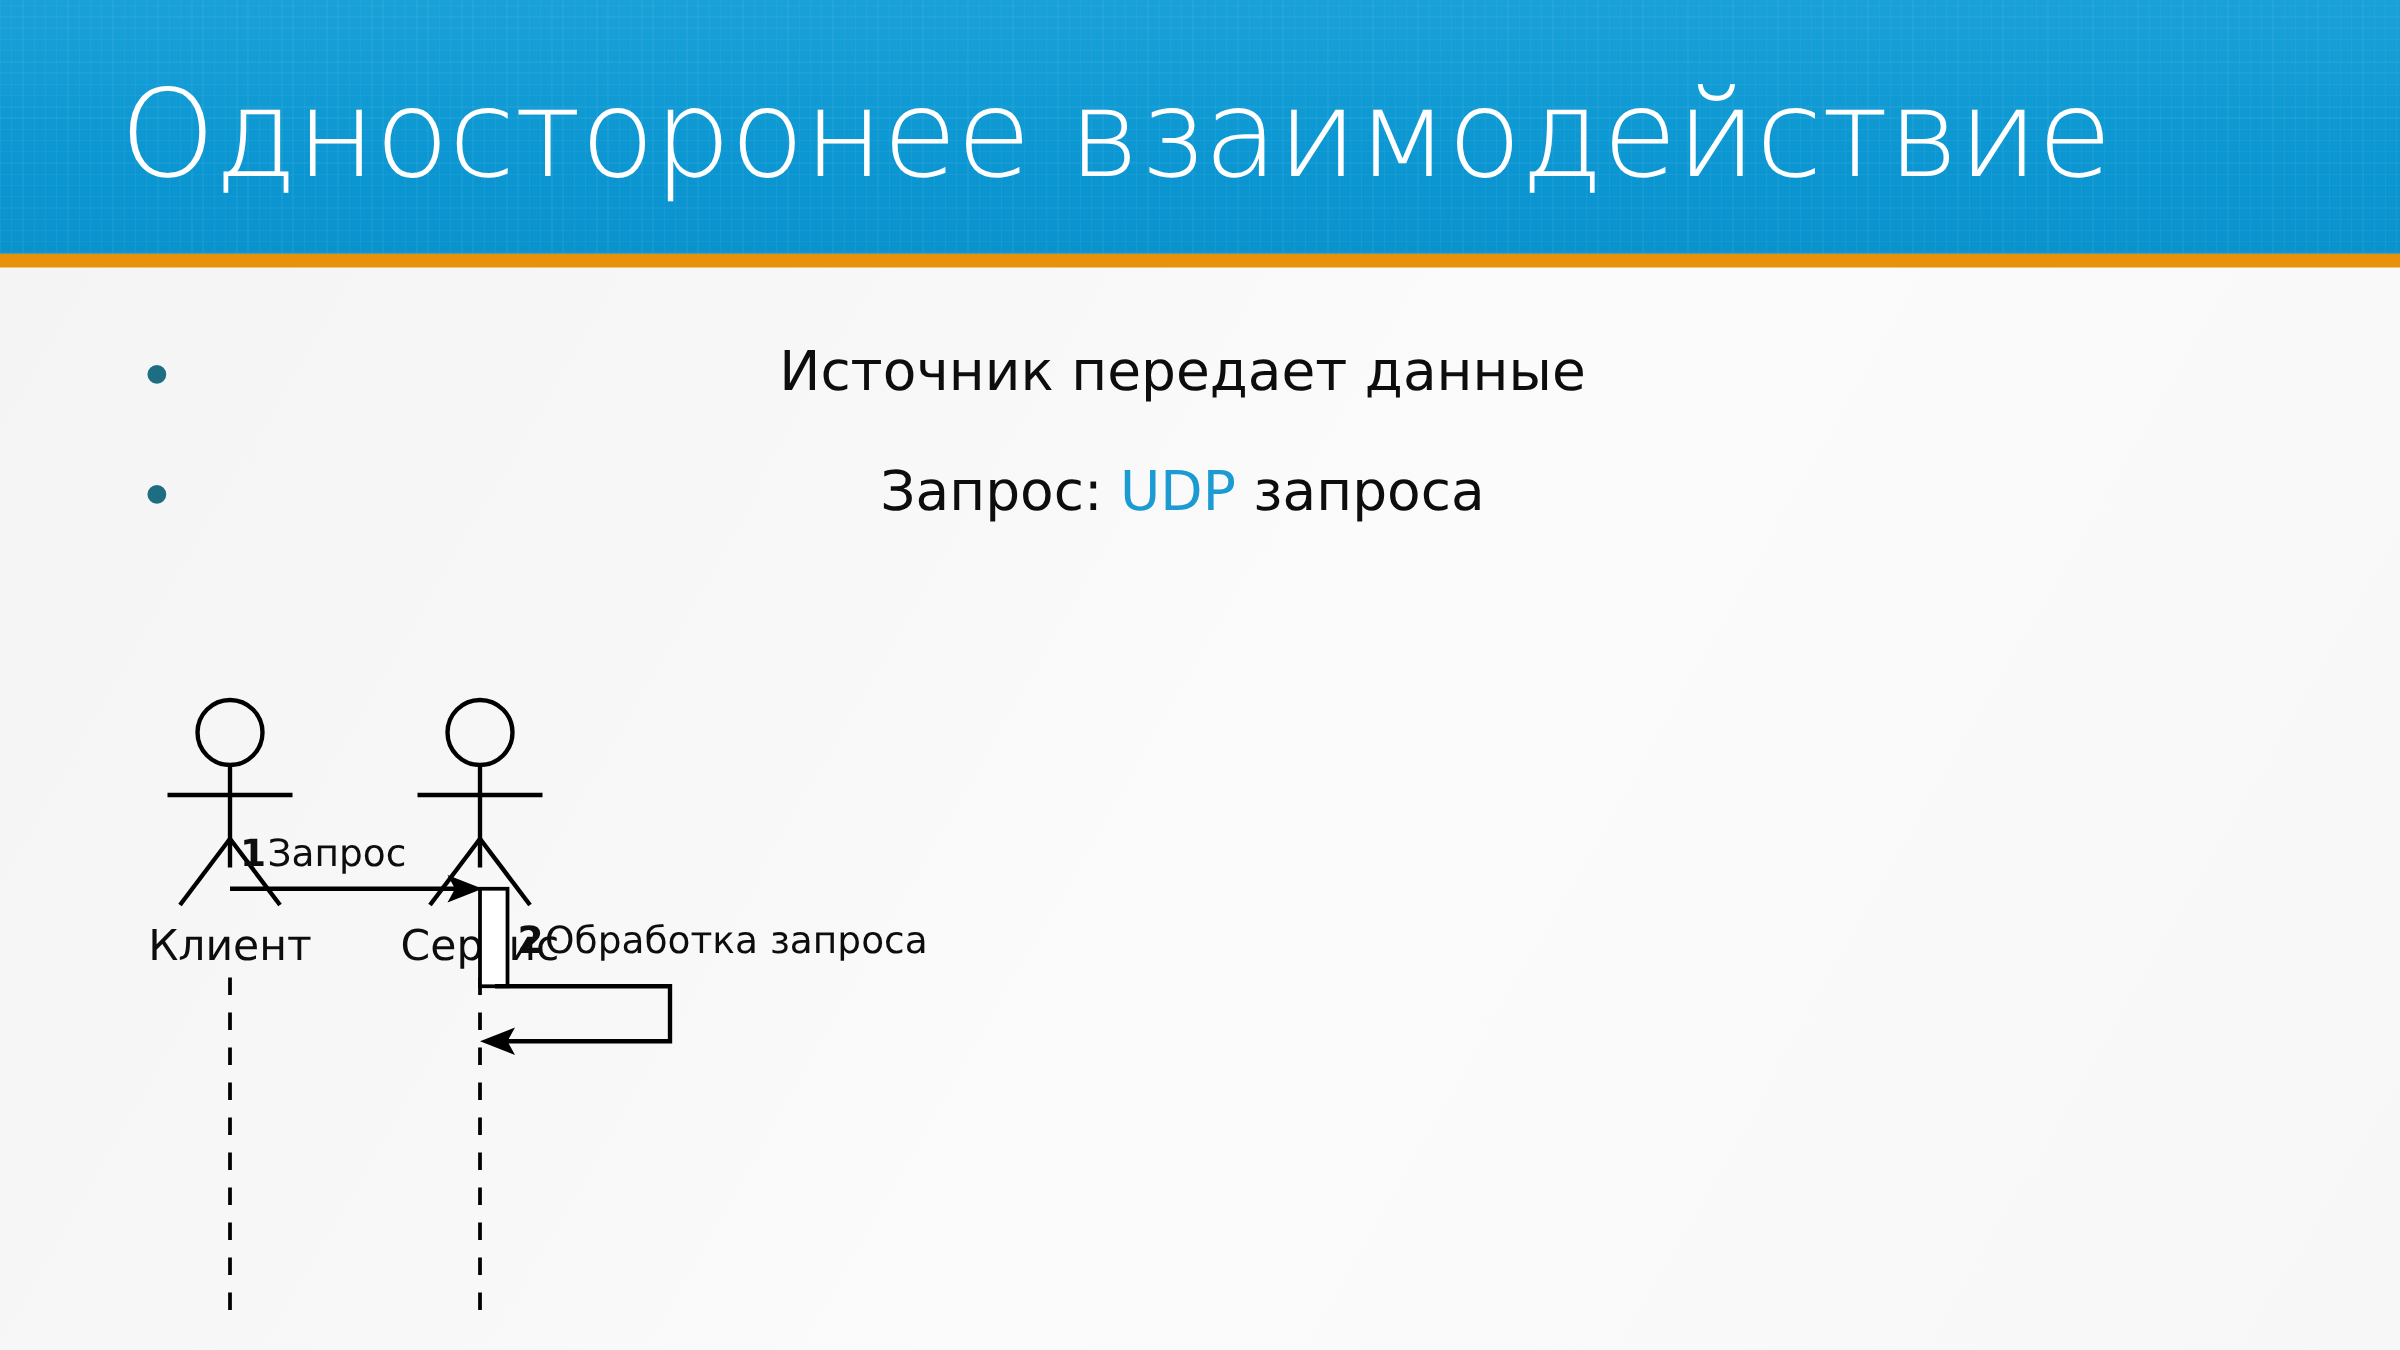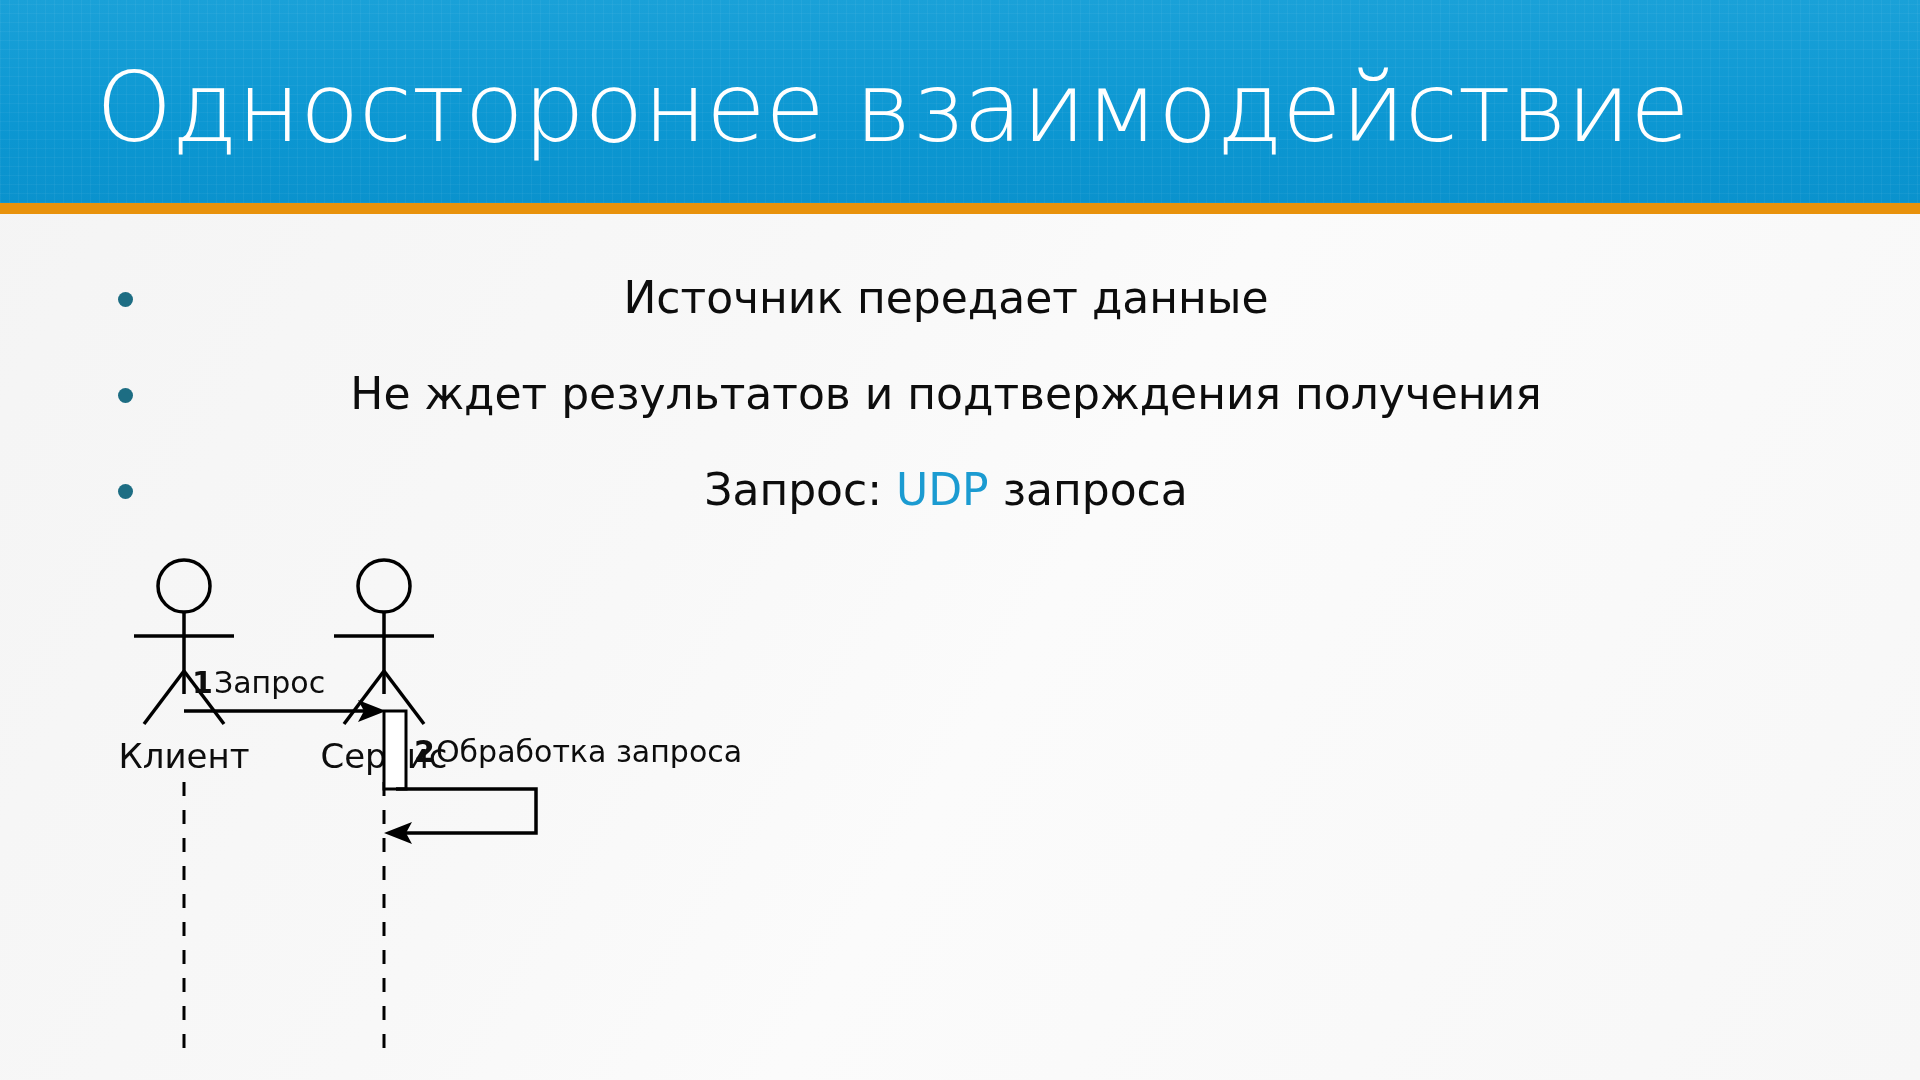--- a/index.html
+++ b/index.html
@@ -148,24 +148,20 @@
   <div class="header-rule"></div>
   <div class="slide-title">Одностоpонее взаимодействие</div>
 
   <div class="bullet-list">
 
     <div class="bullet-item">
       <span class="bullet-dot"></span>
       <span>Источник передает данные</span>
     </div>
 
-    <div class="bullet-item">
-      <span class="bullet-dot"></span>
-      <span>Не ждет результатов и подтверждения получения</span>
-    </div>
 
     <div class="bullet-item">
       <span class="bullet-dot"></span>
       <span>Запрос: </span><span class="accent-udp">UDP</span><span> запроса</span>
     </div>
 
   </div>
 
   <div class="diagram">
     <svg width="1000" height="520" viewBox="0 0 1000 520" xmlns="http://www.w3.org/2000/svg">

